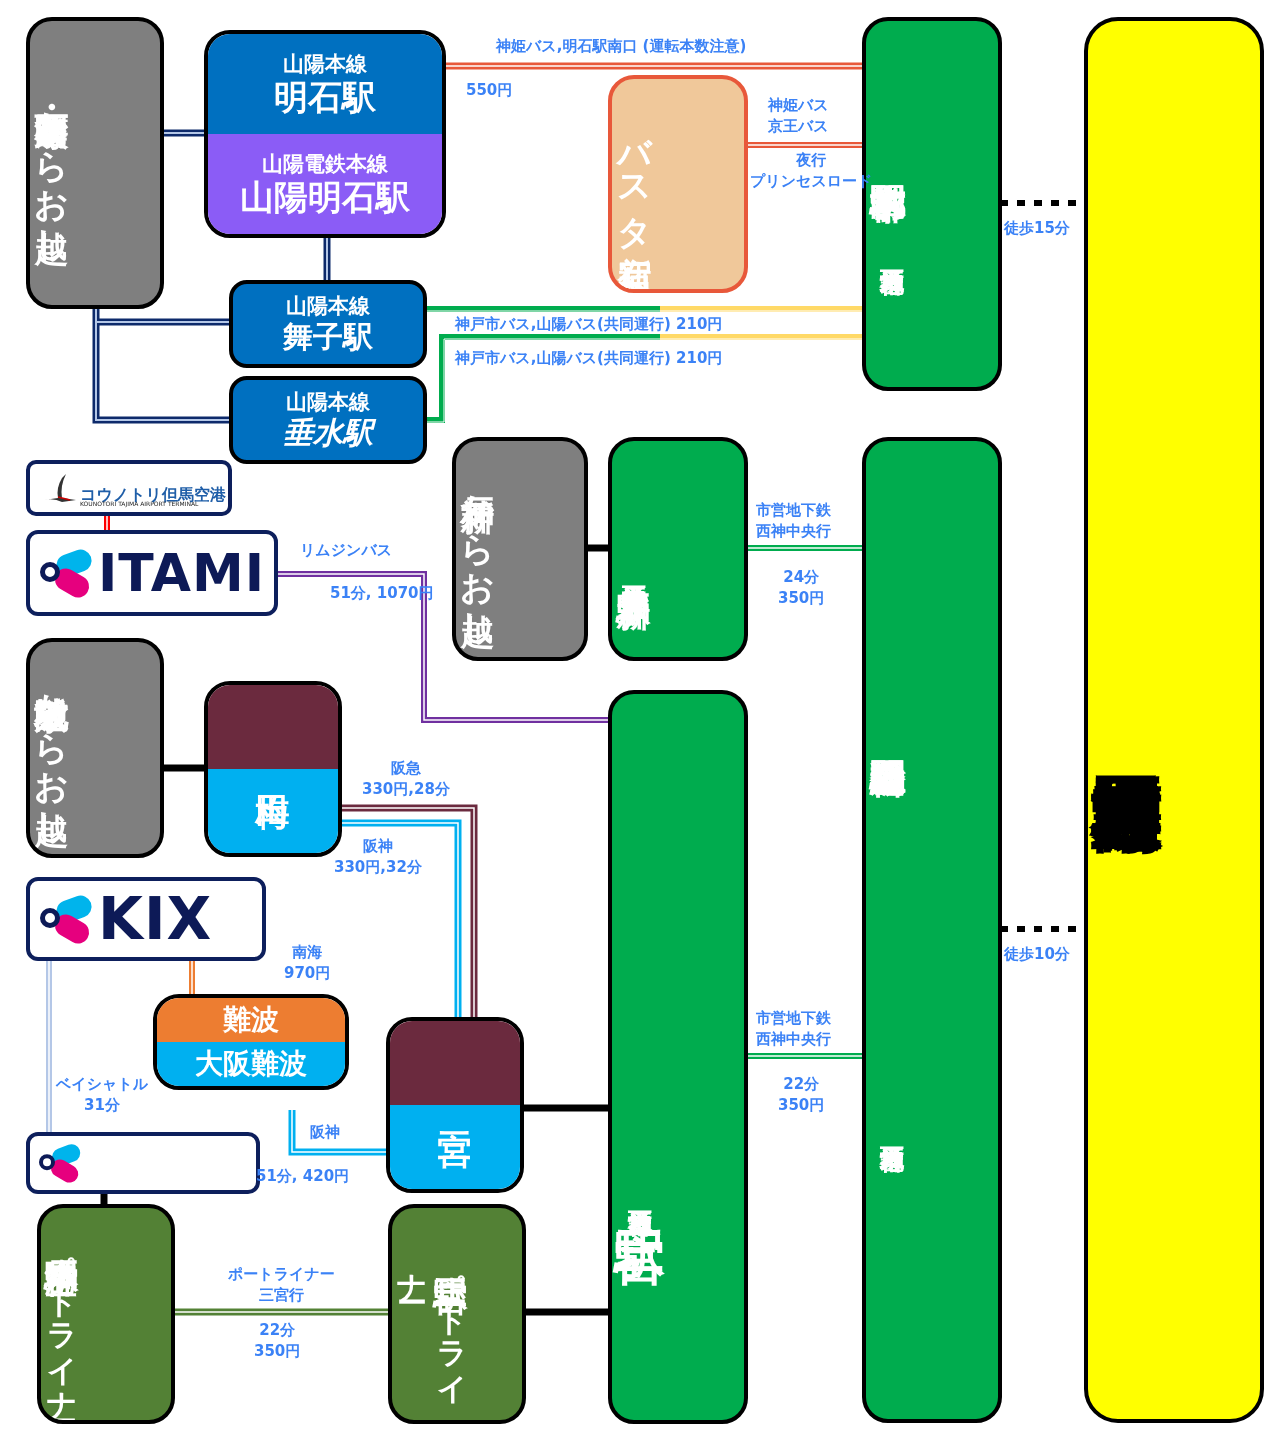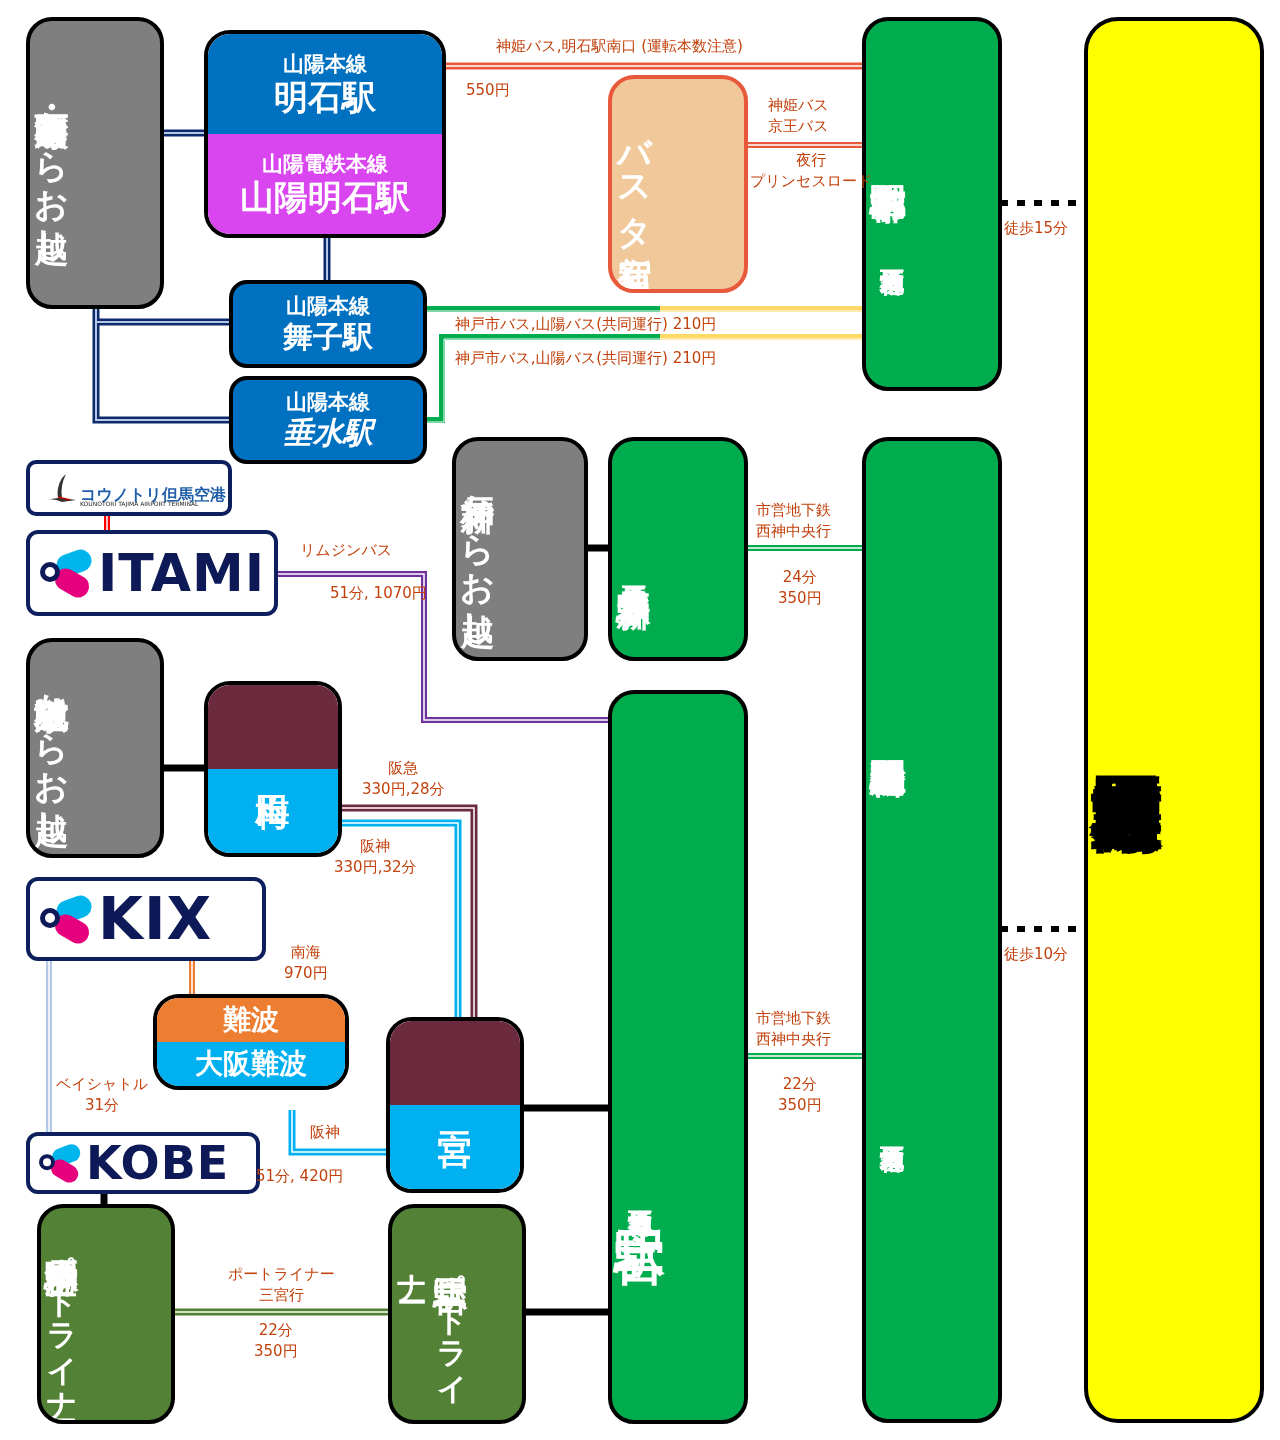--- a/index.html
+++ b/index.html
@@ -7,22 +7,22 @@
          font-family:"DejaVu Sans", "Liberation Sans", sans-serif; }
   #lines { position:absolute; left:0; top:0; width:1280px; height:1440px; z-index:1; }
   .box { position:absolute; border:4px solid #000; border-radius:26px; box-sizing:border-box;
          overflow:hidden; z-index:2; color:#fff; font-weight:bold; }
   .vert { writing-mode:vertical-rl; text-orientation:upright; letter-spacing:0; }
   .gray { background:#7f7f7f; }
   .green { background:#00ac4e; }
   .blue { background:#0070c0; }
   .olive { background:#538135; }
   .ylw { background:#ffff00; color:#000; }
-  .lbl { position:absolute; font-size:15px; color:#c2410c; z-index:3; text-align:center;
-         line-height:21px; white-space:nowrap; font-weight:normal; }
+  .lbl { position:absolute; font-size:15px; color:#3b82f6; z-index:3; text-align:center;
+         line-height:21px; white-space:nowrap; font-weight:bold; }
   .hsplit { display:flex; flex-direction:column; height:100%; }
   .hsplit > div { flex:1; display:flex; flex-direction:column; align-items:center; justify-content:center; }
   .small { font-size:21px; line-height:26px; }
   .big { font-size:34px; line-height:40px; }
   .logo { position:absolute; background:#fff; border:4px solid #0d1f5c; border-radius:12px;
           box-sizing:border-box; z-index:2; display:flex; align-items:center; }
   .logo .mark { position:relative; width:50px; height:50px; margin:0 8px 0 10px; }
   .logo .word { color:#0d1a57; font-weight:bold; font-family:"DejaVu Sans", sans-serif; letter-spacing:1px; }
 </style>
 </head>
@@ -95,21 +95,21 @@
     <span style="align-self:flex-start;">からお越し</span>
   </div>
 </div>
 
 <div class="box" style="left:204px;top:30px;width:242px;height:208px;">
   <div class="hsplit">
     <div style="background:#0070c0;">
       <span class="small">山陽本線</span>
       <span class="big">明石駅</span>
     </div>
-    <div style="background:#d946ef;">
+    <div style="background:#8b5cf6;">
       <span class="small">山陽電鉄本線</span>
       <span class="big">山陽明石駅</span>
     </div>
   </div>
 </div>
 
 <div class="box blue" style="left:229px;top:280px;width:198px;height:88px;border-radius:18px;">
   <div style="display:flex;flex-direction:column;align-items:center;justify-content:center;height:100%;">
     <span class="small">山陽本線</span>
     <span style="font-size:30px;line-height:36px;">舞子駅</span>
@@ -241,21 +241,20 @@
     </div>
   </div>
 </div>
 
 <div class="logo" style="left:26px;top:1132px;width:234px;height:62px;">
   <div class="mark" style="transform:scale(0.8);margin:0 2px 0 4px;">
     <div style="position:absolute;left:16px;top:4px;width:36px;height:22px;border-radius:12px;background:#00b4ec;transform:rotate(-20deg);"></div>
     <div style="position:absolute;left:14px;top:24px;width:36px;height:22px;border-radius:12px;background:#e6007e;transform:rotate(30deg);"></div>
     <div style="position:absolute;left:0;top:14px;width:20px;height:20px;border-radius:50%;background:#fff;border:5px solid #0d1a57;box-sizing:border-box;"></div>
   </div>
-  <span class="word" style="font-size:46px;">KOBE</span>
 </div>
 
 <div class="box olive" style="left:37px;top:1204px;width:138px;height:220px;">
   <div class="vert" style="height:100%;display:flex;justify-content:center;align-items:center;">
     <span style="font-size:34px;line-height:42px;align-self:flex-start;padding-top:10px;">神戸空港駅</span>
     <span style="font-size:30px;line-height:40px;">ポートライナー</span>
   </div>
 </div>
 
 <div class="box olive" style="left:388px;top:1204px;width:138px;height:220px;">

